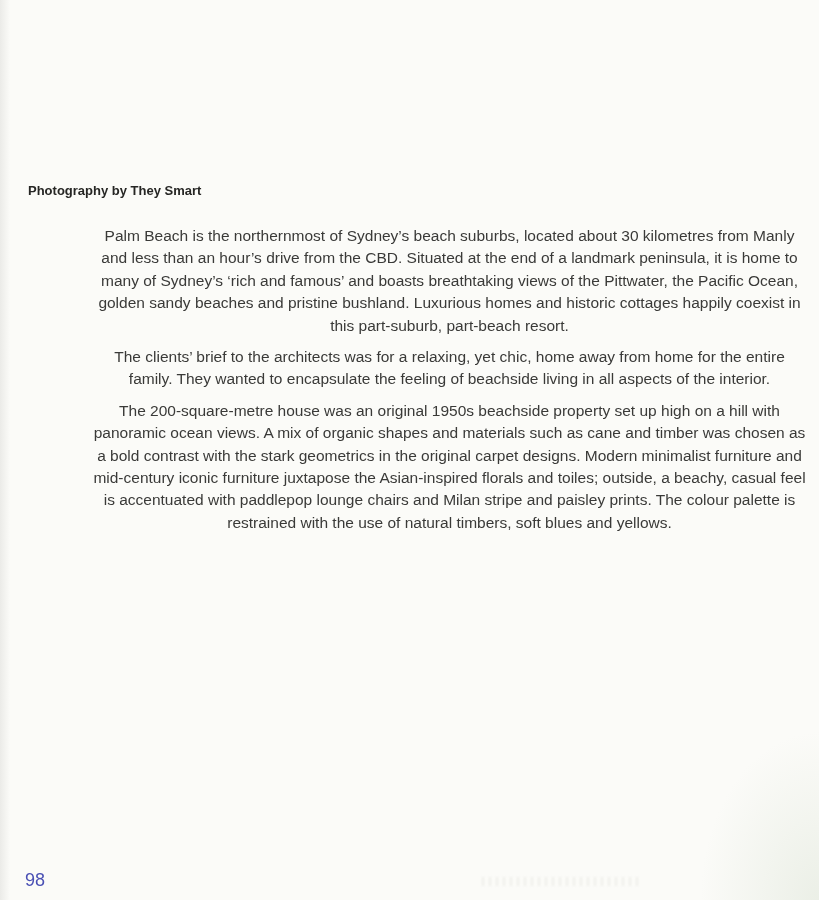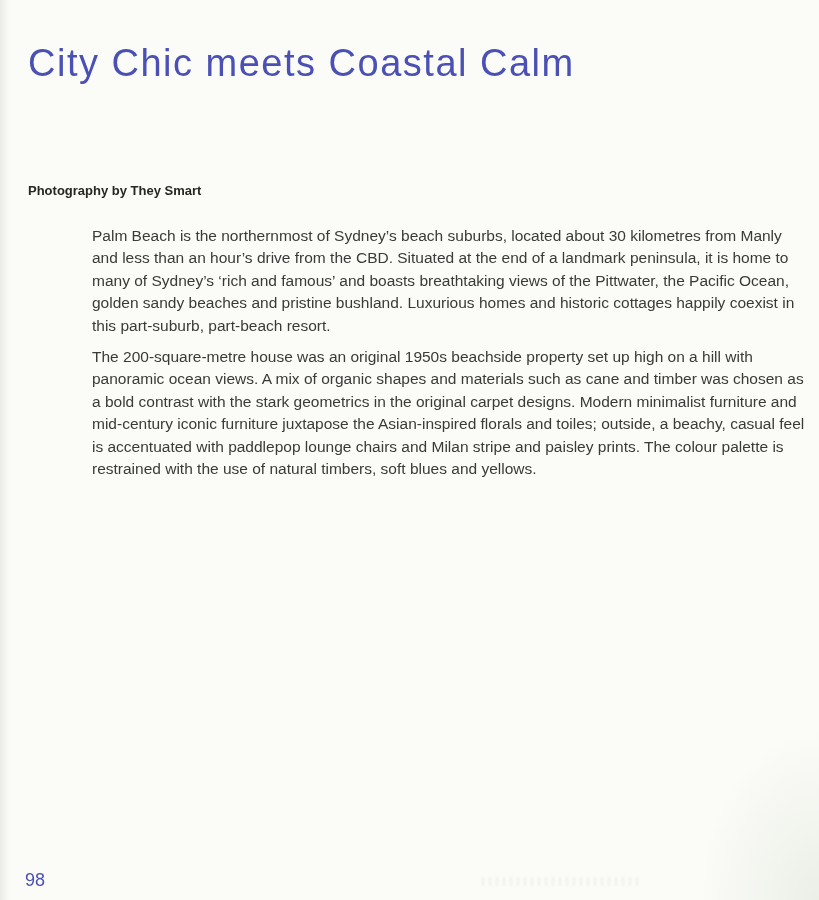--- a/index.html
+++ b/index.html
@@ -66,21 +66,21 @@
     white-space: nowrap;
   }
   .body-copy {
     position: absolute;
     left: 92px;
     top: 225px;
     width: 715px;
     font-size: 15.5px;
     line-height: 22.4px;
     color: var(--body, #3a3a38);
-    text-align: left;
+    text-align: center;
   }
   .body-copy p {
     margin: 0 0 9px 0;
   }
   .page-number {
     position: absolute;
     left: 25px;
     top: 870px;
     font-size: 18px;
     color: var(--page_number, #4a50b4);
@@ -99,27 +99,27 @@
   }
 </style>
 </head>
 <body>
 
 <div class="page">
 
   <div class="scan-edge-left"></div>
   <div class="scan-corner-tint"></div>
 
-  <h1 class="page-title">City Chic meets Coastal Calm</h1>
 
 
   <div class="photo-credit">Photography by They Smart</div>
 
   <div class="body-copy">
     <p>Palm Beach is the northernmost of Sydney’s beach suburbs, located about 30 kilometres from Manly and less than an hour’s drive from the CBD. Situated at the end of a landmark peninsula, it is home to many of Sydney’s ‘rich and famous’ and boasts breathtaking views of the Pittwater, the Pacific Ocean, golden sandy beaches and pristine bushland. Luxurious homes and historic cottages happily coexist in this part-suburb, part-beach resort.</p>
+    <p>The clients’ brief to the architects was for a relaxing, yet chic, home away from home for the entire family. They wanted to encapsulate the feeling of beachside living in all aspects of the interior.</p>
     <p>The 200-square-metre house was an original 1950s beachside property set up high on a hill with panoramic ocean views. A mix of organic shapes and materials such as cane and timber was chosen as a bold contrast with the stark geometrics in the original carpet designs. Modern minimalist furniture and mid-century iconic furniture juxtapose the Asian-inspired florals and toiles; outside, a beachy, casual feel is accentuated with paddlepop lounge chairs and Milan stripe and paisley prints. The colour palette is restrained with the use of natural timbers, soft blues and yellows.</p>
   </div>
 
   <div class="page-number">98</div>
 
   <div class="print-bleed-artifact"></div>
 
 </div>
 
 </body></html>

